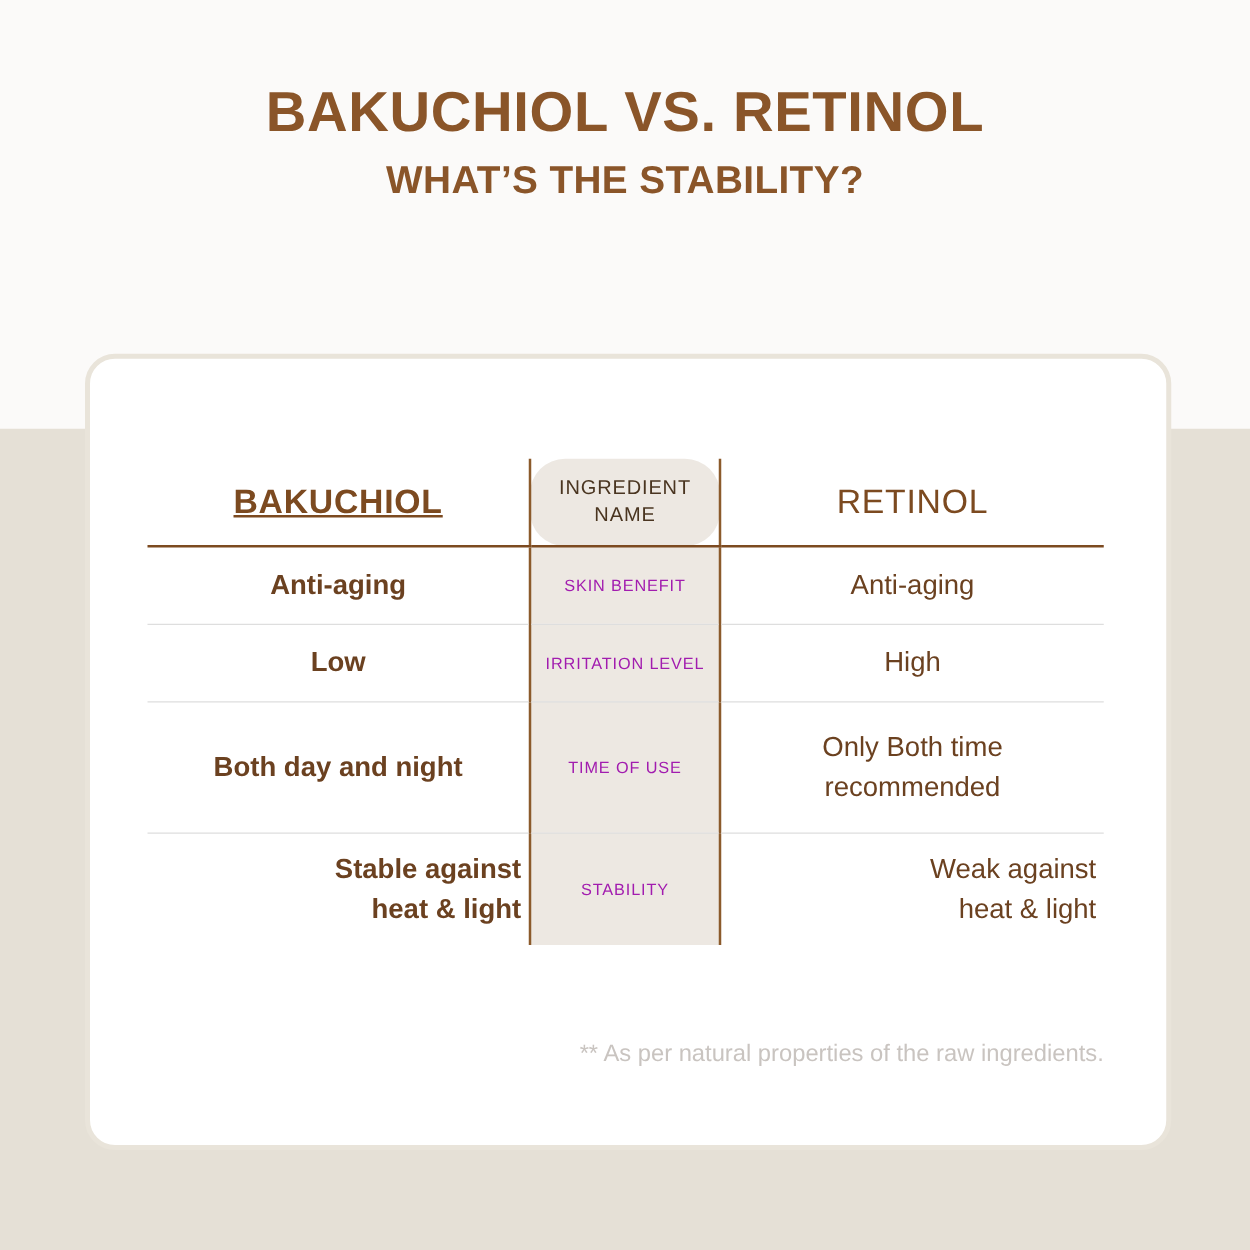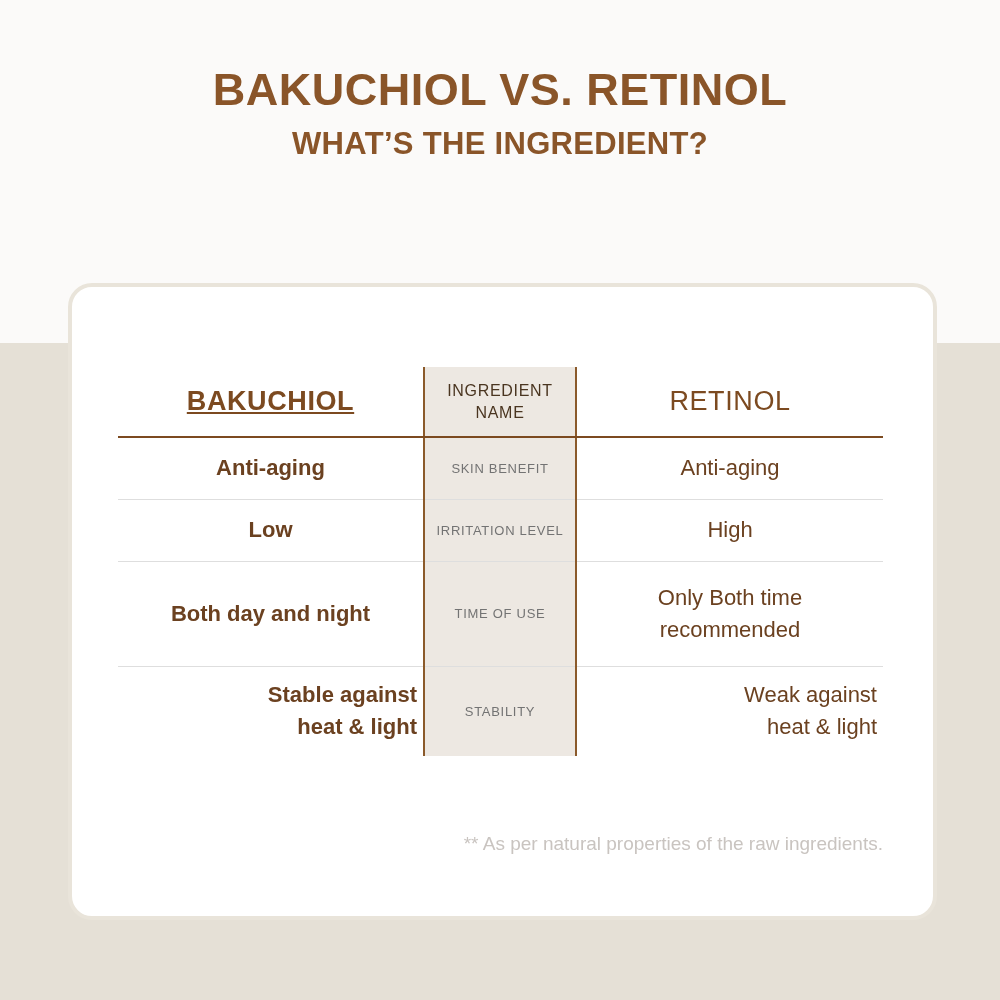--- a/index.html
+++ b/index.html
@@ -84,39 +84,40 @@
     height:70px;
     background:#EDE8E2;
     border-left:2px solid #8B5A2B;
     border-right:2px solid #8B5A2B;
     border-bottom:2px solid #7C4A20;
     font-size:16px;
     font-weight:normal;
     color:#4A3520;
     letter-spacing:0.7px;
     line-height:1.35;
+    border-radius:28px;
   }
 
   
   .cell-side {
     font-size:22px;
     color:#6B4120;
     border-bottom:1px solid #DEDEDE;
     line-height:1.45;
   }
   .cell-left  { font-weight:bold; }
   .cell-right { font-weight:normal; }
 
   .cell-mid {
     background:#EDE8E2;
     border-left:2px solid #8B5A2B;
     border-right:2px solid #8B5A2B;
     border-bottom:1px solid #DEDEDE;
     font-size:13px;
-    color:#737373;
+    color:#a21caf;
     letter-spacing:0.7px;
   }
   tr.last-row .cell-side { border-bottom:none;text-align:right; }
   tr.last-row .cell-mid  { border-bottom:none; }
 
   .r1 td { height:62px;margin-top:36px; }
   .r2 td { height:62px; }
   .r3 td { height:105px; }
   .r4 td { height:90px; }
 
@@ -134,21 +135,21 @@
 </head>
 <body>
 
 <div id="page">
 
   <div class="bg-top"></div>
   <div class="bg-bottom"></div>
 
   <div class="title-block">
     <div class="main-title">BAKUCHIOL VS. RETINOL</div>
-    <div class="sub-title">WHAT’S THE INGREDIENT?</div>
+    <div class="sub-title">WHAT’S THE STABILITY?</div>
   </div>
 
   <div class="card"></div>
 
   <div class="table-wrap">
     <table class="cmp-table">
       <colgroup>
         <col class="c-left">
           <col class="c-mid">
           <col class="c-right">

